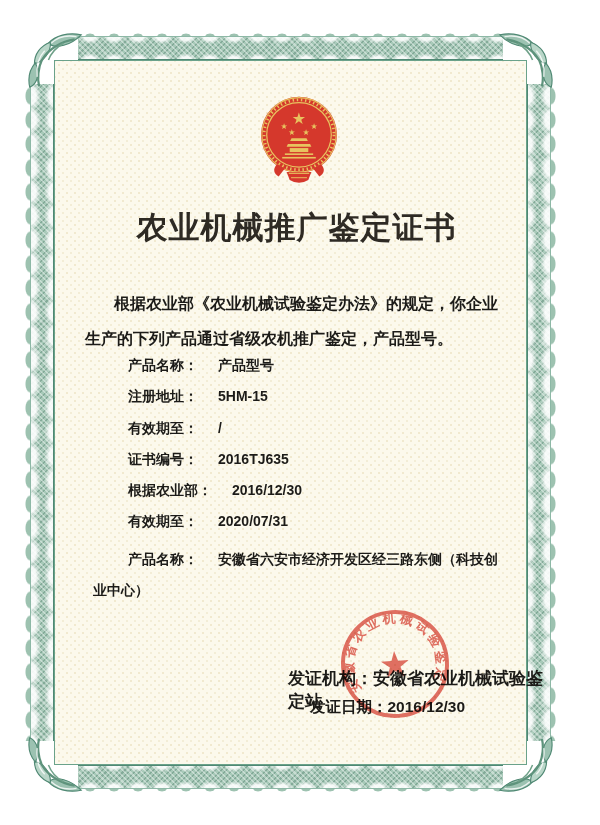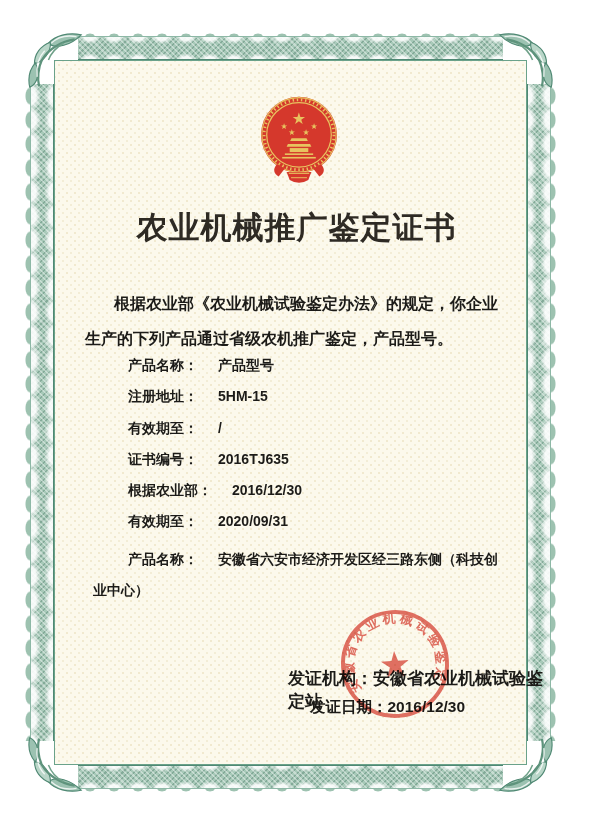--- a/index.html
+++ b/index.html
@@ -159,21 +159,21 @@
       <div class="intro-line first">根据农业部《农业机械试验鉴定办法》的规定，你企业</div>
       <div class="intro-line">生产的下列产品通过省级农机推广鉴定，产品型号。</div>
     </div>
 
     <div class="fields">
         <div class="field-row"><span class="field-label">产品名称：</span><span>产品型号</span></div>
         <div class="field-row"><span class="field-label">注册地址：</span><span>5HM-15</span></div>
         <div class="field-row"><span class="field-label">有效期至：</span><span>/</span></div>
         <div class="field-row"><span class="field-label">证书编号：</span><span>2016TJ635</span></div>
         <div class="field-row"><span class="field-label">根据农业部：</span><span>2016/12/30</span></div>
-        <div class="field-row"><span class="field-label">有效期至：</span><span>2020/09/31</span></div>
+        <div class="field-row"><span class="field-label">有效期至：</span><span>2020/07/31</span></div>
         <div class="field-row field-row-address"><span class="field-label">产品名称：</span><span>安徽省六安市经济开发区经三路东侧（科技创业中心）</span></div>
       </div>
 
     <div class="issuer-line">
       <span>发证机构：</span><span>安徽省农业机械试验鉴定站</span>
     </div>
     <div class="date-line">
       <span>发证日期：</span><span>2016/12/30</span>
     </div>
 

